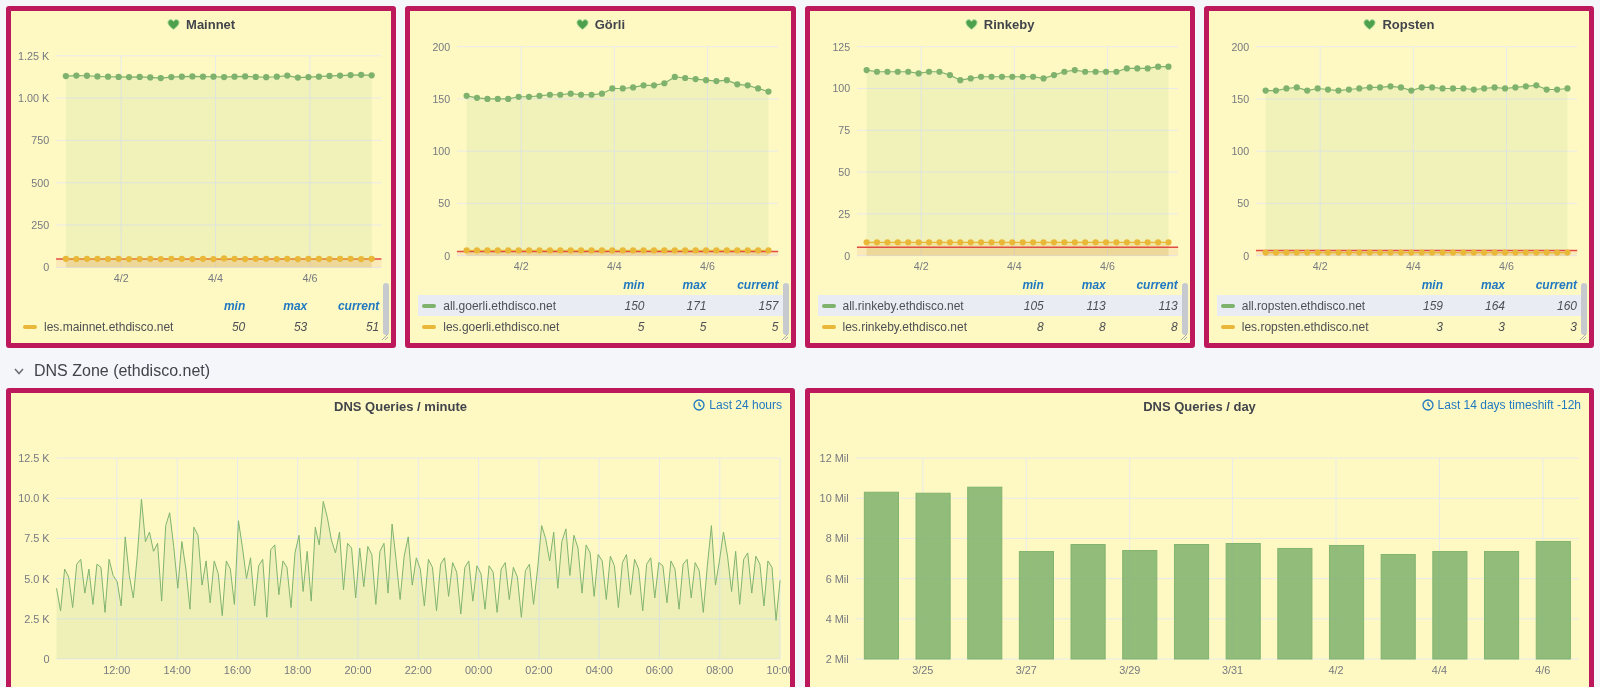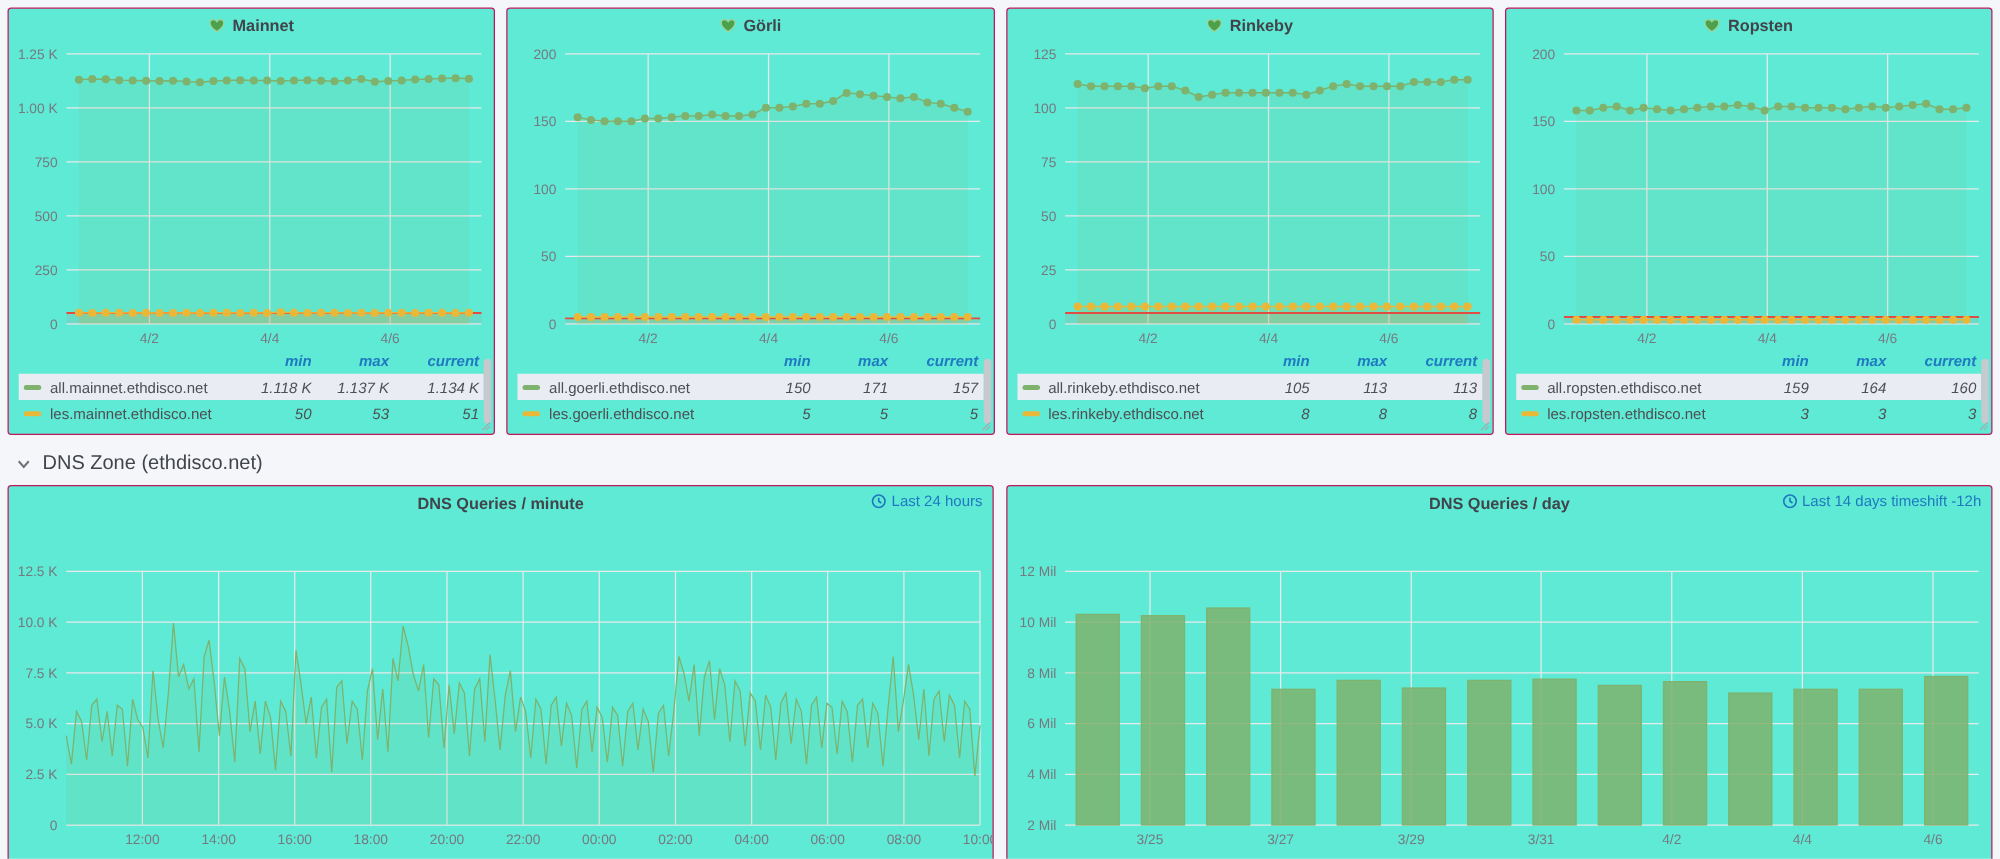--- a/index.html
+++ b/index.html
@@ -8,21 +8,21 @@
     background:#f5f6fa;
     font-family:"Liberation Sans", sans-serif;
     color:#41444b;
   }
   .dashboard { padding:6px 6px 0 6px; }
   .row-top {
     display:grid; grid-template-columns:repeat(4,1fr); gap:9px;
     height:342px;
   }
   .panel {
-    background:#5eead4; border:1px solid #be185d; border-radius:3px;
+    background:#fef9c3; border:5px solid #be185d; border-radius:3px;
     position:relative; display:flex; flex-direction:column; overflow:hidden;
   }
   .panel-title-row {
     height:26px; flex:0 0 26px; display:flex; align-items:center; justify-content:center;
     gap:6px; font-size:13px; font-weight:bold; color:#41444b; position:relative;
   }
   .top-chart, .bottom-chart { flex:1 1 auto; width:100%; display:block; }
   svg text { font-family:"Liberation Sans", sans-serif; }
   
   .legend-table { flex:0 0 auto; padding:0 8px 6px 8px; font-size:12px; }
@@ -160,29 +160,20 @@
           <circle cx="357.3" cy="217.4" r="3.2" fill="#eab839"></circle>
           <circle cx="368" cy="217.2" r="3.2" fill="#eab839"></circle>
         </svg>
       <div class="legend-table">
         <div class="lg-row lg-head">
           <span></span>
           <span class="cell-r">min</span>
           <span class="cell-r">max</span>
           <span class="cell-r">current</span>
         </div>
-        <div class="lg-row striped">
-          <span class="series-label">
-              <span class="swatch" style="background:#7eb26d"></span>
-              <span>all.mainnet.ethdisco.net</span>
-            </span>
-          <span class="cell-r lg-val">1.118 K</span>
-          <span class="cell-r lg-val">1.137 K</span>
-          <span class="cell-r lg-val">1.134 K</span>
-        </div>
         <div class="lg-row">
           <span class="series-label">
               <span class="swatch" style="background:#eab839"></span>
               <span>les.mainnet.ethdisco.net</span>
             </span>
           <span class="cell-r lg-val">50</span>
           <span class="cell-r lg-val">53</span>
           <span class="cell-r lg-val">51</span>
         </div>
       </div>

